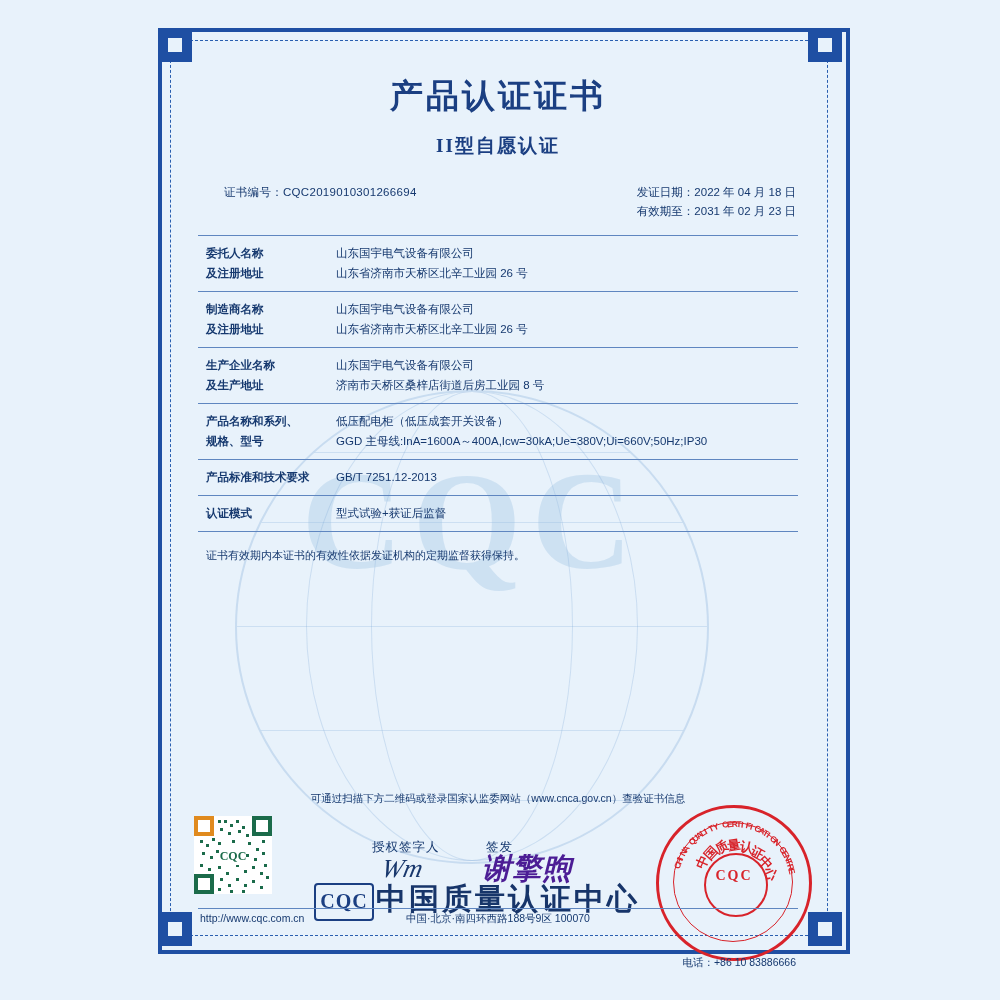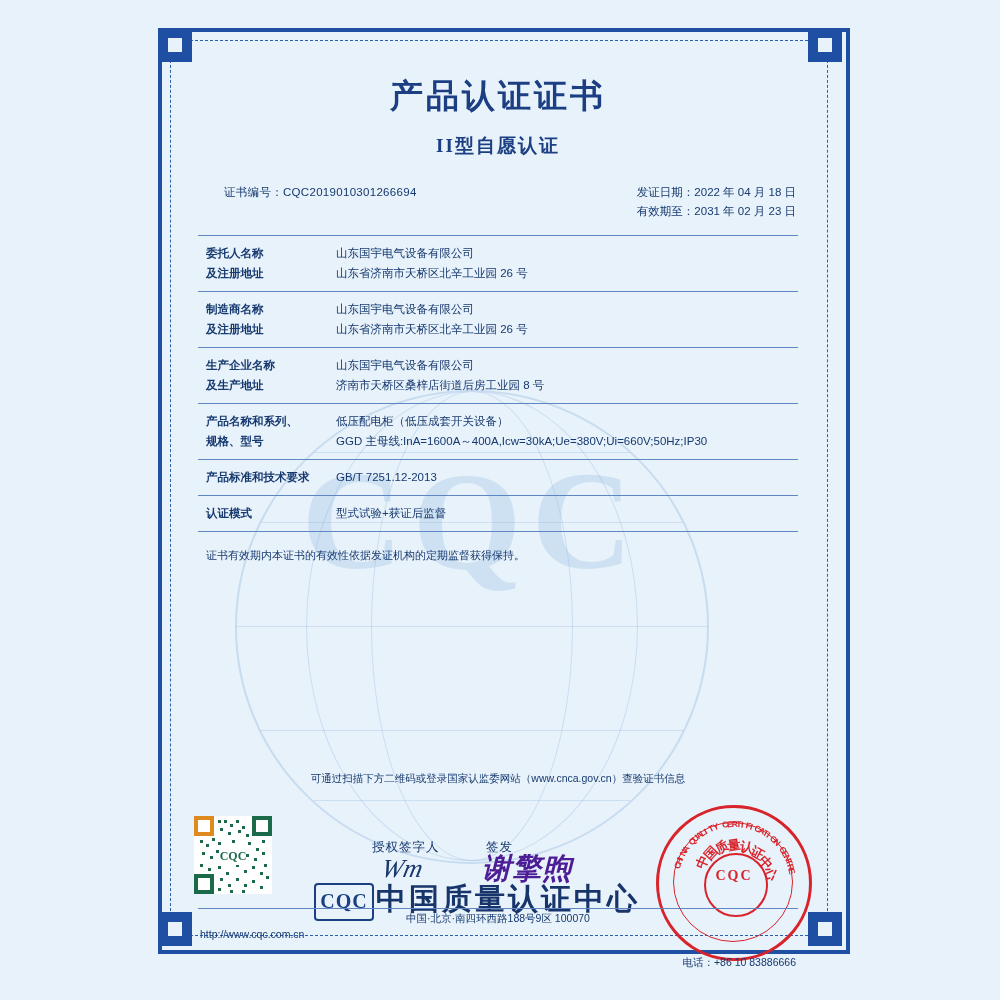--- a/index.html
+++ b/index.html
@@ -180,21 +180,21 @@
   .notes {
     margin-top: 12px;
     margin-left: 20px;
     font-size: 11px;
     color: #16396f;
     line-height: 23px;
   }
 
   .verify {
     position: absolute;
-    left: 0; top: 716px;
+    left: 0; top: 736px;
     width: 624px;
     text-align: center;
     font-size: 10.5px;
     color: #16396f;
   }
 
   
   .sigzone {
     position: absolute;
     left: 0; top: 735px;
@@ -330,21 +330,21 @@
     width: 600px;
     border-top: 1px solid #5f86c0;
   }
   .footer {
     position: absolute;
     left: 0; top: 856px;
     width: 624px;
     font-size: 10.5px;
     color: #16396f;
   }
-  .footer .fl { position: absolute; left: 14px; top: 16px; }
+  .footer .fl { position: absolute; left: 14px; top: 0; }
   .footer .fc { position: absolute; left: 0; top: 0; width: 624px; text-align: center; }
   .footer .fr { position: absolute; right: 14px; top: 15px; margin-top: 29px; }
 </style>
 </head>
 <body>
 
 <div class="page">
 
   <div class="globe">
     <div class="lat" style="top:60px;"></div>

